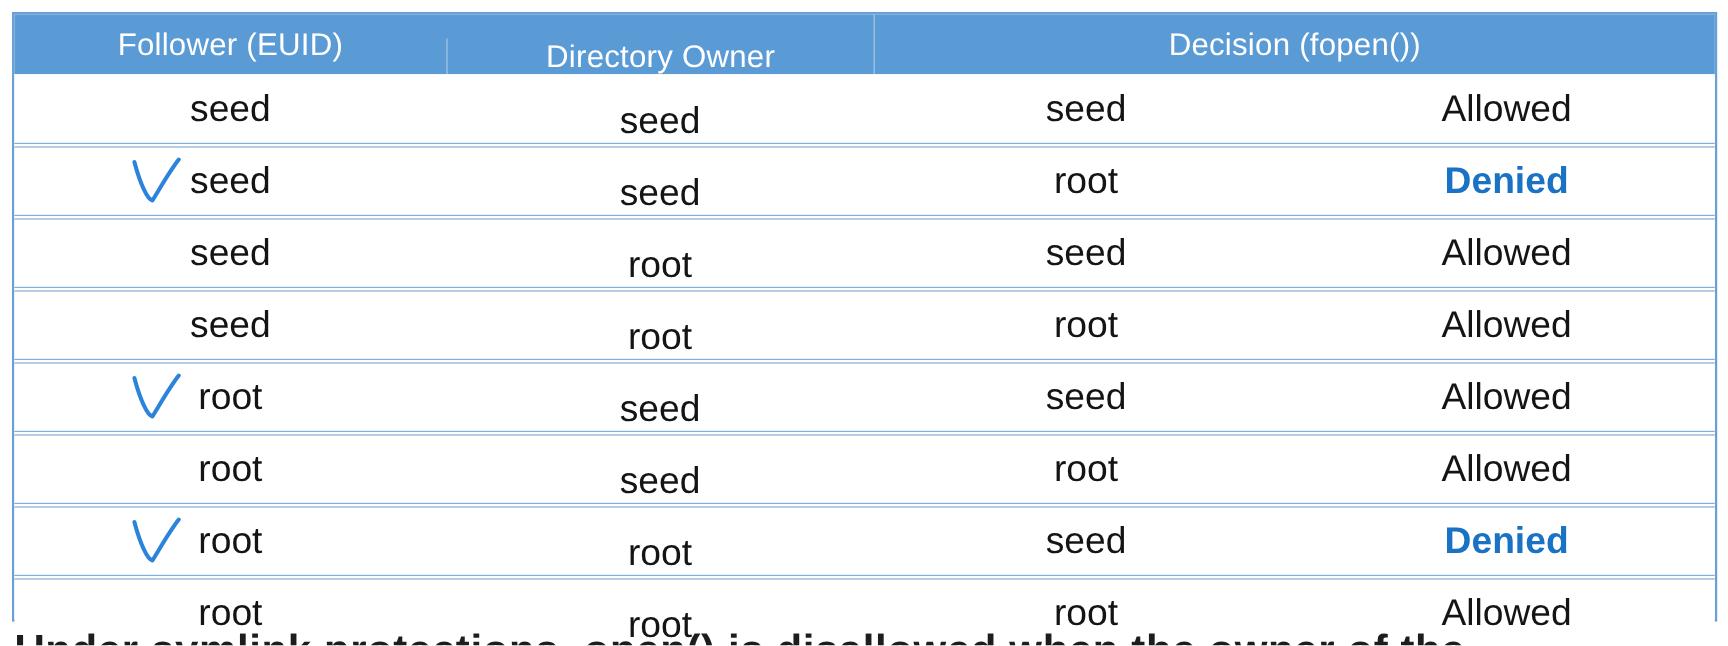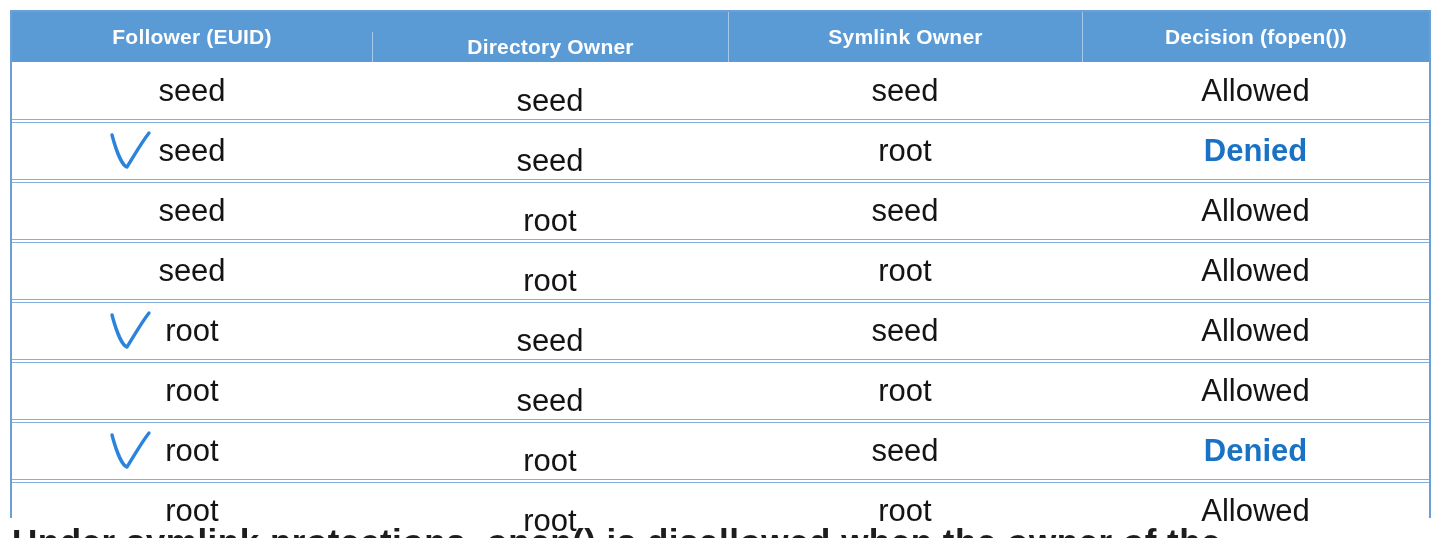--- a/index.html
+++ b/index.html
@@ -34,22 +34,22 @@
     display: flex;
     height: 50px;
     flex: 0 0 50px;
     background: #5b9bd5;
     color: #ffffff;
   }
   .th {
     display: flex;
     align-items: center;
     justify-content: center;
-    font-weight: bold;
-    font-size: 21px;
+    font-weight: normal;
+    font-size: 26px;
     letter-spacing: 0.2px;
     box-sizing: border-box;
   }
   .th + .th { border-left: 1px solid rgba(255,255,255,0.45); }
   .tbody {
     display: flex;
     flex-direction: column;
     flex: 1 1 auto;
   }
   .tr {
@@ -103,21 +103,20 @@
 </head>
 <body>
 
 <div class="stage">
 
   <div class="decision-table">
 
     <div class="thead">
       <div class="th col0">Follower (EUID)</div>
       <div class="th col1">Directory Owner</div>
-      <div class="th col2">Symlink Owner</div>
       <div class="th col3">Decision (fopen())</div>
     </div>
 
     <div class="tbody" id="tbody">
   <div class="tr">
 
     <div class="td col0">seed</div>
     <div class="td col1">seed</div>
     <div class="td col2">seed</div>
     <div class="td col3">Allowed</div>

